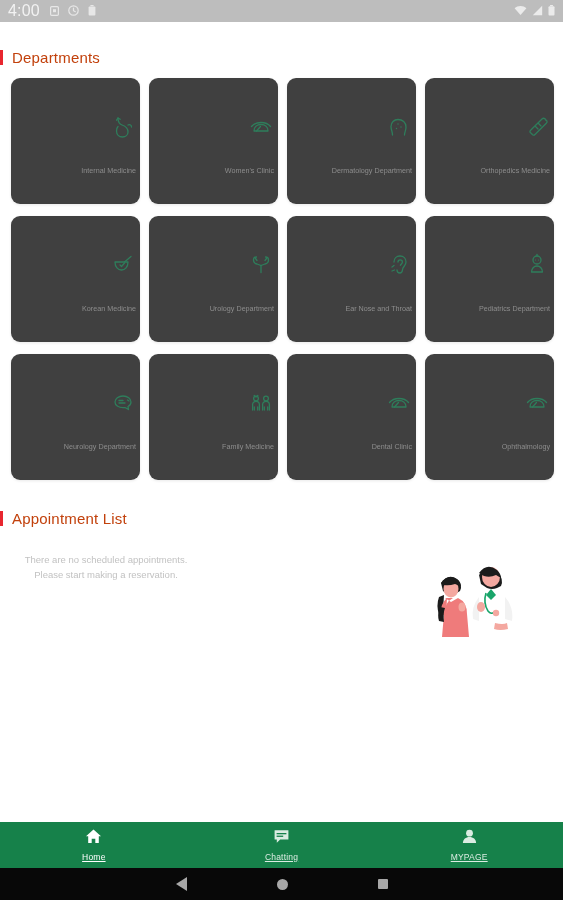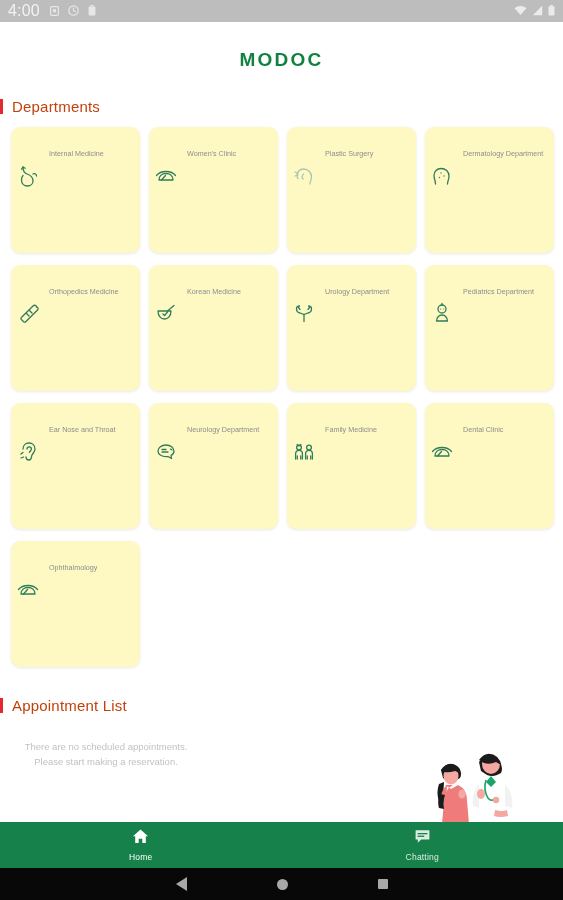--- a/index.html
+++ b/index.html
@@ -67,25 +67,25 @@
 
   
   .grid {
     display: grid;
     grid-template-columns: repeat(4, 129px);
     gap: 12px 9px;
     padding: 4px 11px 0 11px;
   }
   .dept-card {
     height: 126px;
-    background: #fef9c3;
+    background: #404040;
     border-radius: 9px;
     box-shadow: 0 1px 3px rgba(0,0,0,.09);
-    display: flex; flex-direction: row;
-    align-items: flex-start;
+    display: flex; flex-direction: column;
+    align-items: flex-end;
     cursor: pointer;
   }
   .dept-icon {
     margin-top: 32px;
     height: 34px; width: 34px;
     display: flex; align-items: center; justify-content: center;
   }
   .dept-icon svg { display: block; }
   .dept-label {
     margin-top: 23px;
@@ -128,20 +128,21 @@
     flex: 1 1 0;
     display: flex; flex-direction: column;
     align-items: center; justify-content: center;
     gap: 3px;
     cursor: pointer;
   }
   .nav-label {
     font-size: 8.5px;
     color: #ffffff;
     letter-spacing: .2px;
+    text-decoration: underline;
   }
   .nav-item.dim .nav-label { color: #dbece2; text-align: center; }
   .nav-ico { display: block; }
 
   
   .androidnav {
     flex: 0 0 32px;
     height: 32px;
     background: #080808;
     display: flex; align-items: center; justify-content: center;
@@ -199,21 +200,20 @@
         <svg width="7" height="11" viewBox="0 0 7 11">
             <rect x="2.1" y="0" width="2.8" height="1.1" fill="#f4f4f4"></rect>
             <rect x="0.5" y="1.2" width="6" height="9.2" rx="1" fill="#f4f4f4"></rect>
           </svg>
       </span>
     </span>
   </div>
 
   <div class="content">
 
-    <div class="brand">MODOC</div>
 
     <div class="section-head">
       <span class="section-bar"></span>
       <span class="section-title">Departments</span>
     </div>
 
     <div class="grid">
 
       <div class="dept-card">
         <span class="dept-icon">
@@ -230,30 +230,20 @@
         <span class="dept-icon">
           <svg width="28" height="28" viewBox="0 0 28 28" fill="none" stroke="#2e7d5b" stroke-width="1.3" stroke-linecap="round" stroke-linejoin="round">
             <path d="M7 18 c0-4 3-6.5 7-6.5 s7 2.5 7 6.5 z"></path>
             <path d="M4.5 13.5 c2-2.5 5-4 9.5-4 s7.5 1.5 9.5 4"></path>
             <path d="M9.5 18 l4-4.5"></path>
           </svg>
         </span>
         <span class="dept-label">Women's Clinic</span>
       </div>
 
-      <div class="dept-card">
-        <span class="dept-icon">
-          <svg width="28" height="28" viewBox="0 0 28 28" fill="none" stroke="#a9c5b8" stroke-width="1.3" stroke-linecap="round" stroke-linejoin="round">
-            <path d="M20 22 c0-3 1.5-4 1.5-7 0-4.5-3.5-8-8-8 -3.5 0-6.5 2.5-6.5 6.5 0 2 1 3 1 3"></path>
-            <path d="M13.5 12 c-1 1.5-1.5 2.5-1.5 3.5 0 1 .8 1.3 1.5 1.3"></path>
-            <path d="M5 10 l3 1.5 M5 14 l3-1"></path>
-          </svg>
-        </span>
-        <span class="dept-label">Plastic Surgery</span>
-      </div>
 
       <div class="dept-card">
         <span class="dept-icon">
           <svg width="28" height="28" viewBox="0 0 28 28" fill="none" stroke="#2e7d5b" stroke-width="1.3" stroke-linecap="round" stroke-linejoin="round">
             <path d="M19.5 22 c0-3 1.5-4.5 1.5-8 0-4.5-3.5-7.5-8-7.5 -4 0-7 3-7 7 0 3.5 1.5 5 1.5 8.5"></path>
             <circle cx="13" cy="11" r=".7" fill="#2e7d5b" stroke="none"></circle>
             <circle cx="16" cy="14" r=".7" fill="#2e7d5b" stroke="none"></circle>
             <circle cx="11.5" cy="15.5" r=".7" fill="#2e7d5b" stroke="none"></circle>
           </svg>
         </span>
@@ -286,44 +276,44 @@
       <div class="dept-card">
         <span class="dept-icon">
           <svg width="28" height="28" viewBox="0 0 28 28" fill="none" stroke="#2e7d5b" stroke-width="1.3" stroke-linecap="round" stroke-linejoin="round">
             <path d="M9.5 6 c-2 0-3 1.5-3 3 0 2 1.5 3.5 3.5 4 L14 14.5"></path>
             <path d="M18.5 6 c2 0 3 1.5 3 3 0 2-1.5 3.5-3.5 4 L14 14.5"></path>
             <path d="M14 14.5 v7"></path>
             <path d="M8.5 7.5 l1.5 2 M19.5 7.5 l-1.5 2"></path>
           </svg>
         </span>
         <span class="dept-label">Urology Department</span>
+      </div>
+
+      <div class="dept-card">
+        <span class="dept-icon">
+          <svg width="28" height="28" viewBox="0 0 28 28" fill="none" stroke="#2e7d5b" stroke-width="1.3" stroke-linecap="round" stroke-linejoin="round">
+            <path d="M9 11 c0-3.5 2.5-6 6-6 s6 2.5 6 6 c0 3-2 4-3 6 -1 2 0 5-3 5 -2 0-3-1.5-3-3"></path>
+            <path d="M13 11 c0-1.3 1-2.2 2.2-2.2 1.2 0 2.2 1 2.2 2.2 0 1.5-1.5 2-2 3.3"></path>
+            <path d="M7 16 l2-1.5 M7 20 l2.5-1"></path>
+          </svg>
+        </span>
+        <span class="dept-label">Ear Nose and Throat</span>
       </div>
 
       <div class="dept-card">
         <span class="dept-icon">
           <svg width="28" height="28" viewBox="0 0 28 28" fill="none" stroke="#2e7d5b" stroke-width="1.3" stroke-linecap="round" stroke-linejoin="round">
             <circle cx="14" cy="9" r="4"></circle>
             <path d="M14 5 v-1.5"></path>
             <path d="M8.5 21 c0-3.5 2.5-6 5.5-6 s5.5 2.5 5.5 6 z"></path>
             <circle cx="12.5" cy="9" r=".6" fill="#2e7d5b" stroke="none"></circle>
             <circle cx="15.5" cy="9" r=".6" fill="#2e7d5b" stroke="none"></circle>
           </svg>
         </span>
         <span class="dept-label">Pediatrics Department</span>
-      </div>
-
-      <div class="dept-card">
-        <span class="dept-icon">
-          <svg width="28" height="28" viewBox="0 0 28 28" fill="none" stroke="#2e7d5b" stroke-width="1.3" stroke-linecap="round" stroke-linejoin="round">
-            <path d="M9 11 c0-3.5 2.5-6 6-6 s6 2.5 6 6 c0 3-2 4-3 6 -1 2 0 5-3 5 -2 0-3-1.5-3-3"></path>
-            <path d="M13 11 c0-1.3 1-2.2 2.2-2.2 1.2 0 2.2 1 2.2 2.2 0 1.5-1.5 2-2 3.3"></path>
-            <path d="M7 16 l2-1.5 M7 20 l2.5-1"></path>
-          </svg>
-        </span>
-        <span class="dept-label">Ear Nose and Throat</span>
       </div>
 
       <div class="dept-card">
         <span class="dept-icon">
           <svg width="28" height="28" viewBox="0 0 28 28" fill="none" stroke="#2e7d5b" stroke-width="1.3" stroke-linecap="round" stroke-linejoin="round">
             <path d="M6 13 c0-3.5 3.5-6 8-6 4.5 0 8 2.5 8 6 0 2-1 3.5-3 4.5 l.5 3 -3.5-2 c-.7.1-1.3.2-2 .2 -4.5 0-8-2.5-8-5.7z"></path>
             <path d="M10 11.5 h4 M10 14 h6"></path>
             <path d="M18.5 11 l1.5 1"></path>
           </svg>
         </span>
@@ -417,20 +407,29 @@
     <div class="nav-item dim">
       <span class="nav-ico">
         <svg width="17" height="17" viewBox="0 0 17 17" fill="#dbece2">
             <path d="M1.6 2.2 h13.8 v9.4 h-8.2 l-3.4 3.2 v-3.2 H1.6z"></path>
             <rect x="3.6" y="5" width="9.8" height="1.3" fill="#16814a"></rect>
             <rect x="3.6" y="7.6" width="6.6" height="1.3" fill="#16814a"></rect>
           </svg>
       </span>
       <span class="nav-label">Chatting</span>
     </div>
+    <div class="nav-item dim">
+      <span class="nav-ico">
+        <svg width="17" height="17" viewBox="0 0 17 17" fill="#dbece2">
+            <circle cx="8.5" cy="5.2" r="3.4"></circle>
+            <path d="M1.9 15 c0-3.7 3-6 6.6-6 s6.6 2.3 6.6 6z"></path>
+          </svg>
+      </span>
+      <span class="nav-label">MYPAGE</span>
+    </div>
   </div>
 
   <div class="androidnav">
     <span class="anav-btn">
         <span class="tri"></span>
       </span>
     <span class="anav-btn">
         <span class="circ"></span>
       </span>
     <span class="anav-btn">

